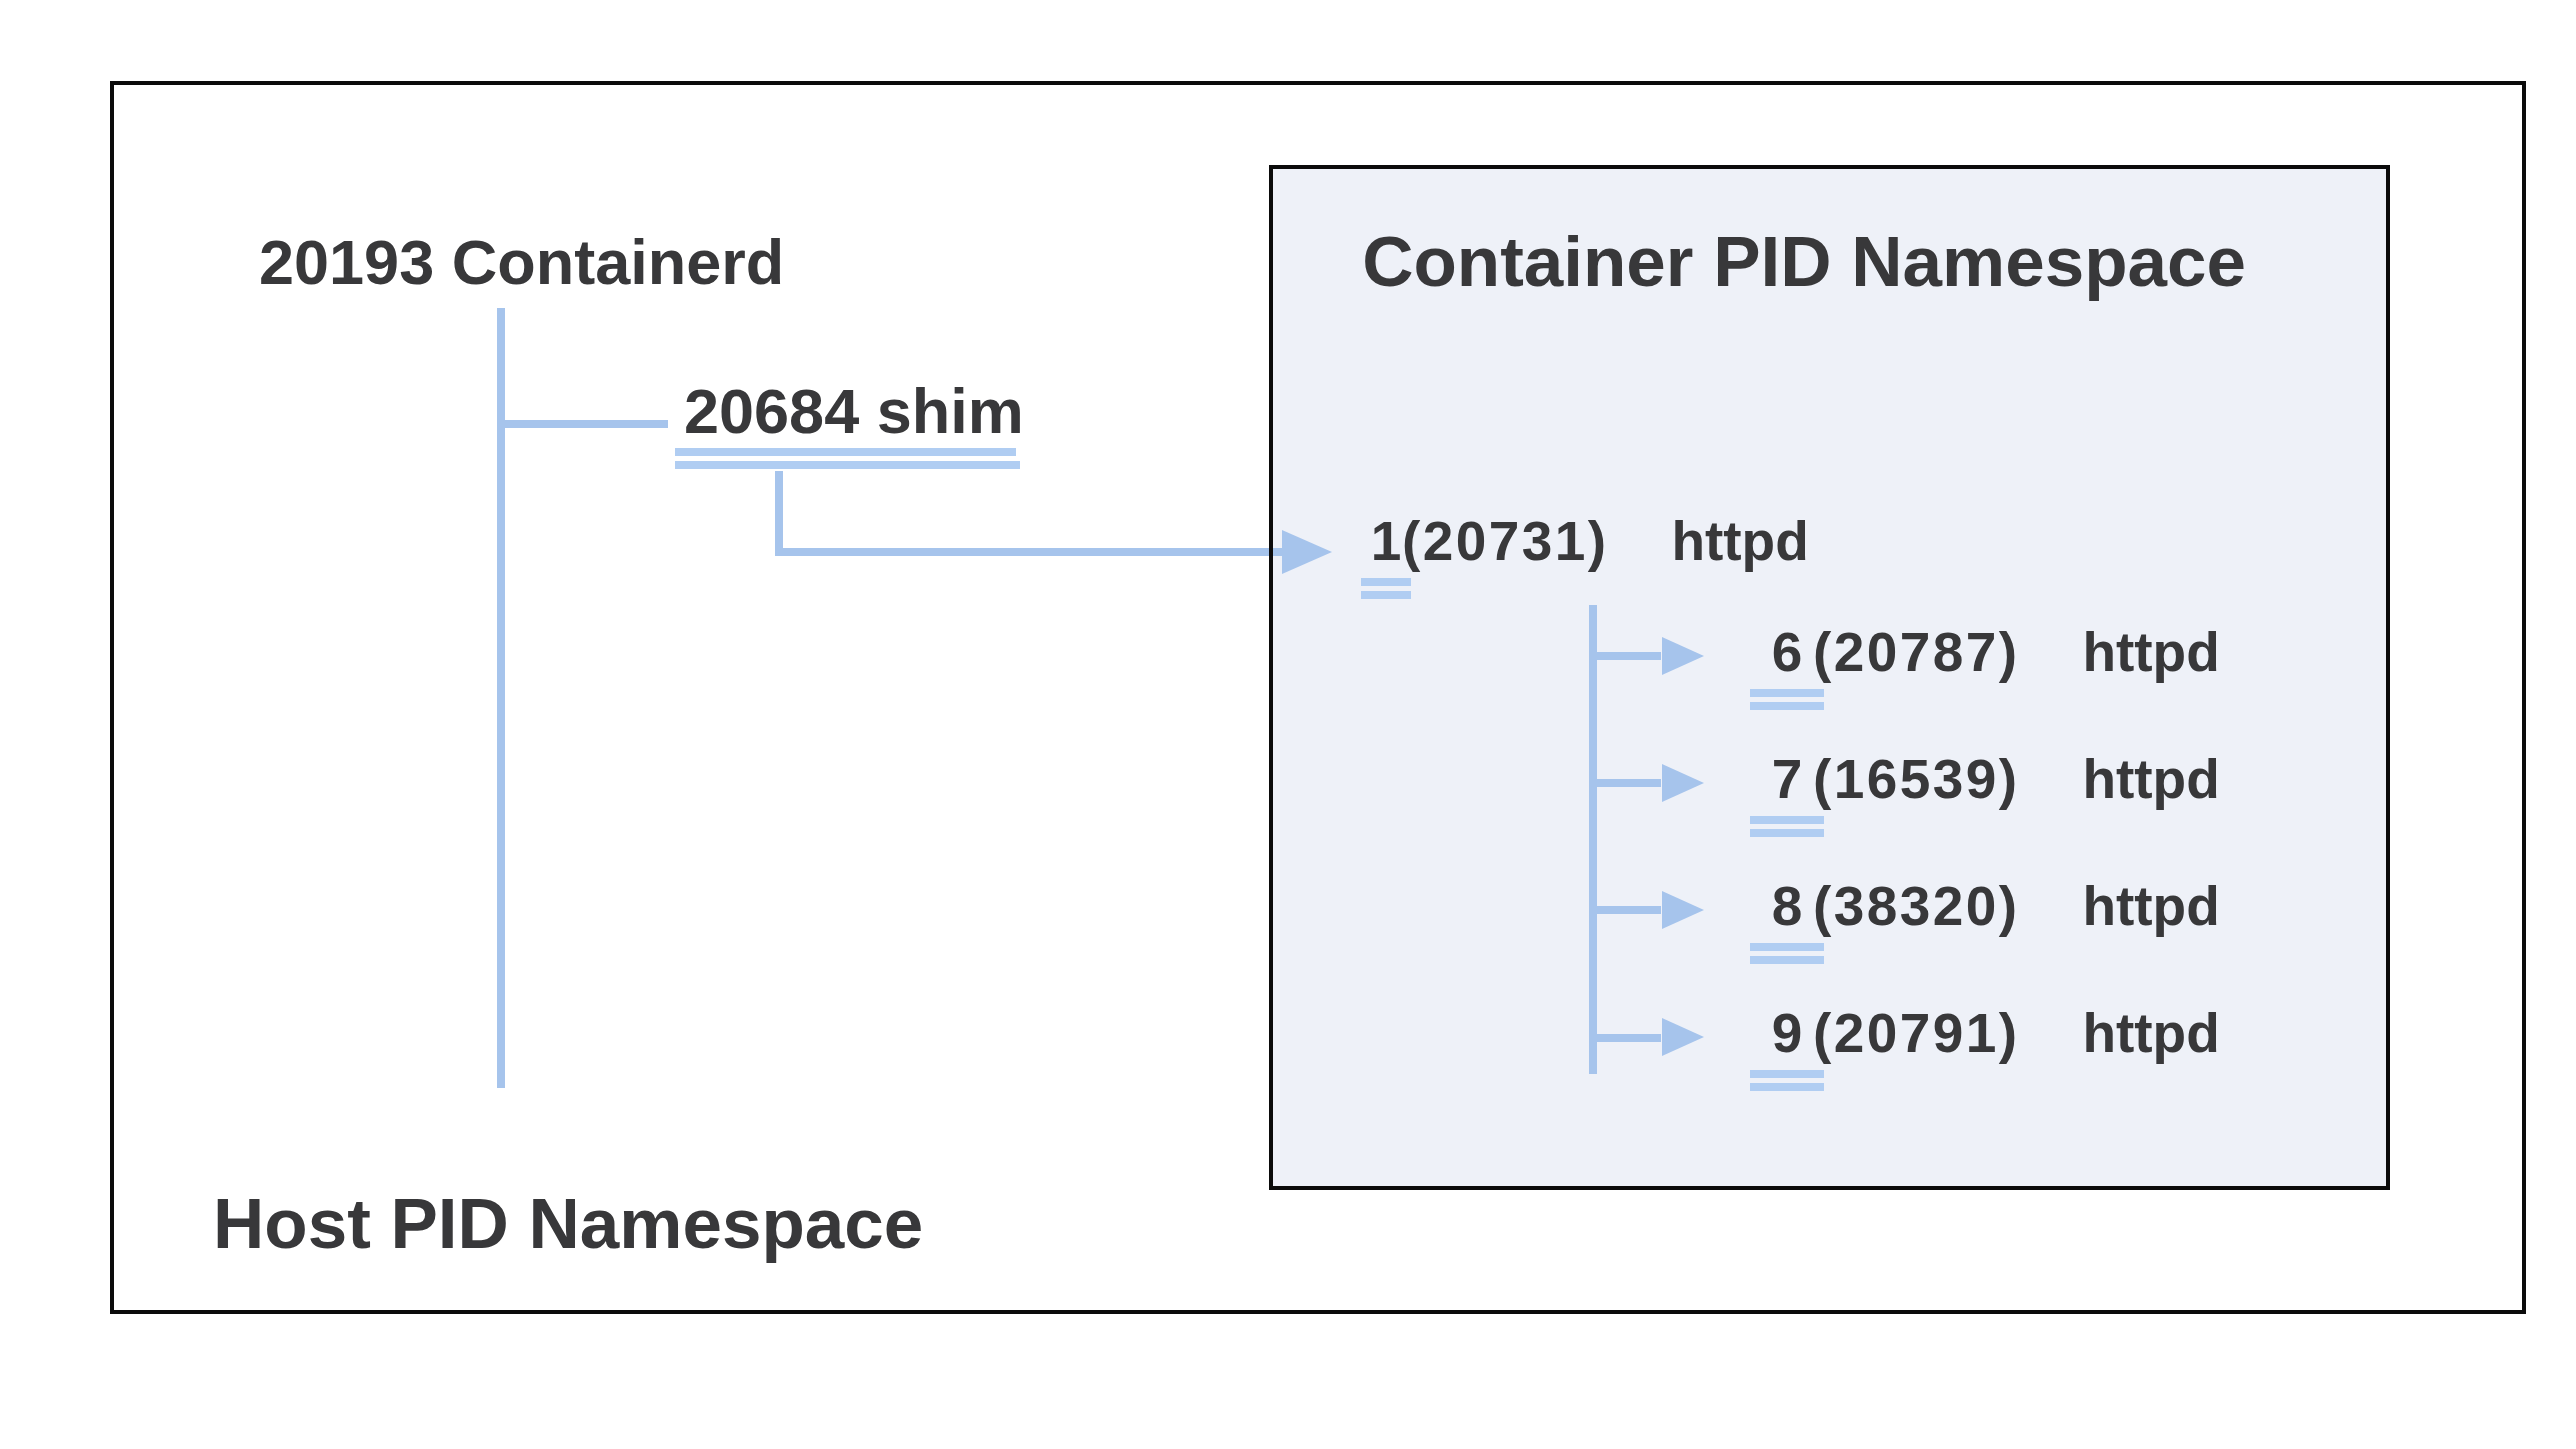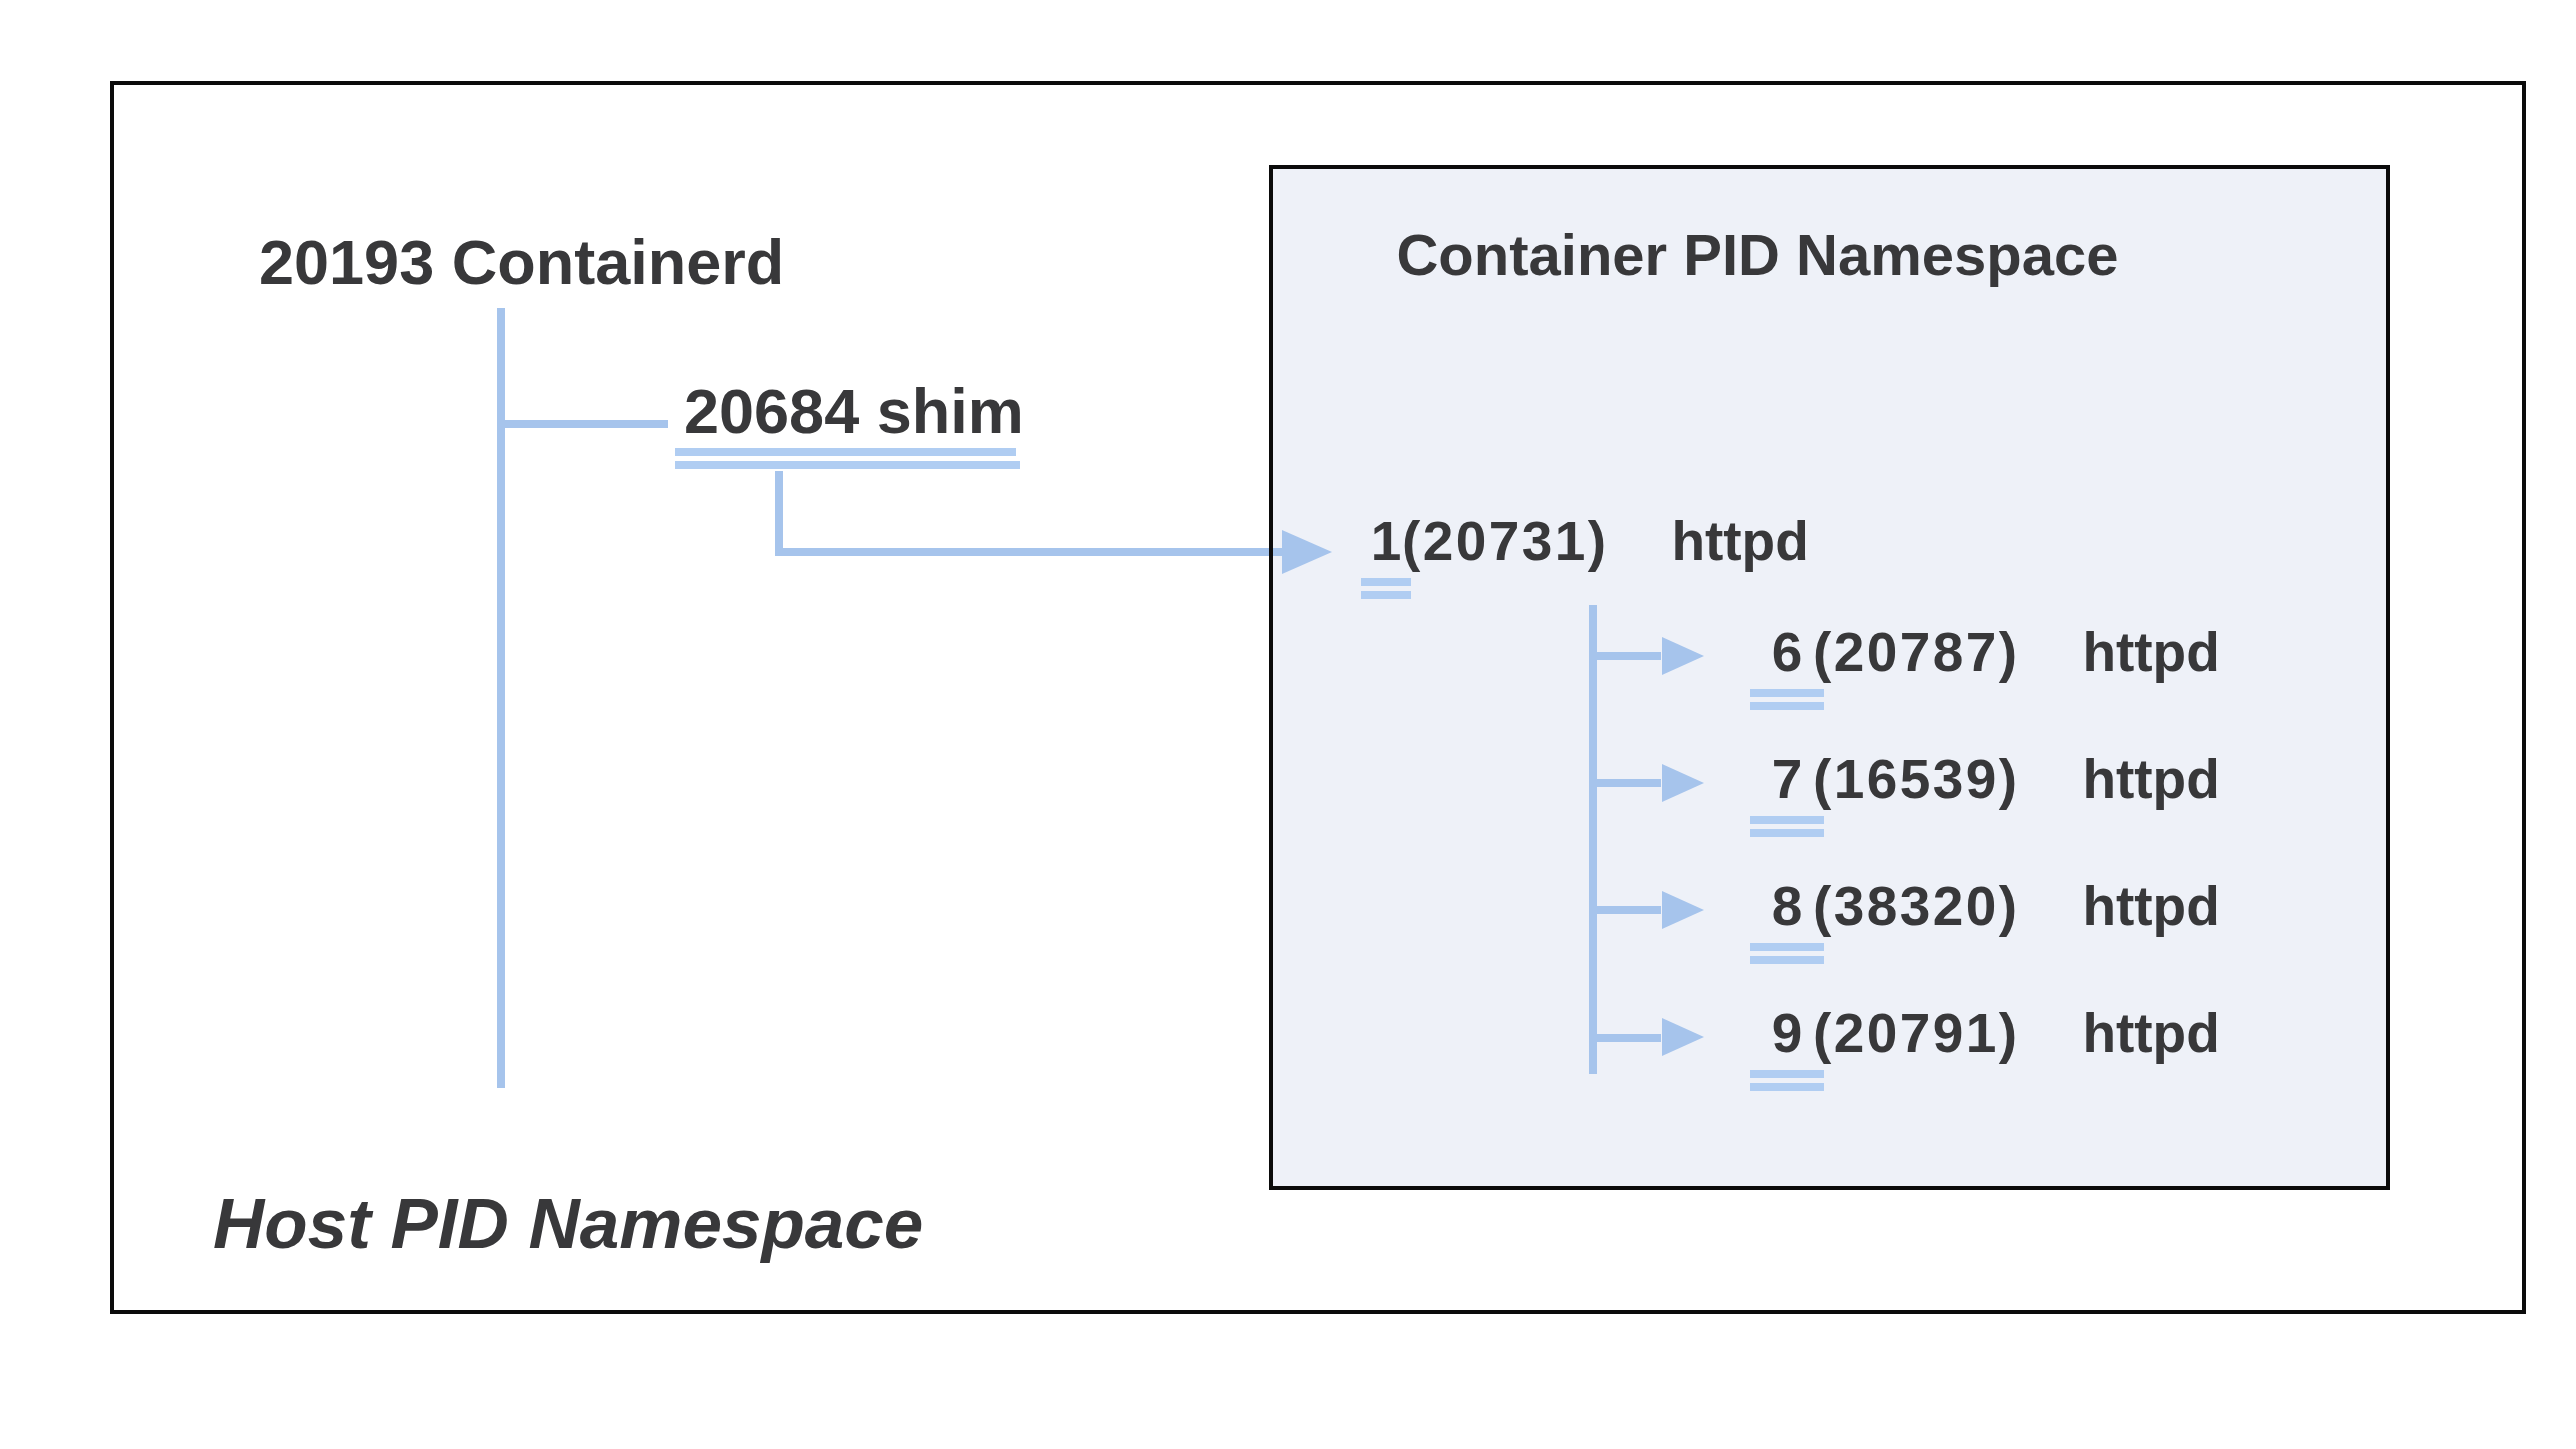--- a/index.html
+++ b/index.html
@@ -30,23 +30,23 @@
   .arrowhead{position:absolute;width:0;height:0;border-style:solid;border-color:transparent;}
   .head-small{border-top-width:19.3px;border-bottom-width:19.3px;border-right-width:0;
               border-left:42px solid var(--blue);}
   .head-big{border-top-width:22.5px;border-bottom-width:22.5px;border-right-width:0;
             border-left:50px solid var(--blue);}
 
   
   .label{position:absolute;line-height:1;white-space:nowrap;}
   .containerd{left:259px;top:231px;font-size:63px;}
   .shim{left:684px;top:380px;font-size:63px;}
-  .title{position:absolute;left:1269px;top:226px;width:977px;text-align:center;
-         font-size:58px;line-height:1;white-space:nowrap;}
-  .host-label{left:213px;top:1188px;font-size:71px;font-style:italic;}
+  .title{position:absolute;left:1269px;top:226px;width:977px;text-align:right;
+         font-size:71px;line-height:1;white-space:nowrap;}
+  .host-label{left:213px;top:1188px;font-size:71px;}
 
   
   .proc-row{position:absolute;display:flex;align-items:flex-start;
             font-size:55px;line-height:1;white-space:nowrap;}
   .num{position:relative;display:inline-block;width:52px;text-align:center;}
   .num::before,.num::after{content:"";position:absolute;left:-11.3px;right:-11.3px;height:8px;
             background:var(--ublue);}
   .num::before{top:64px;}
   .num::after{top:77px;}
   .root-row{left:1370px;top:514px;}

